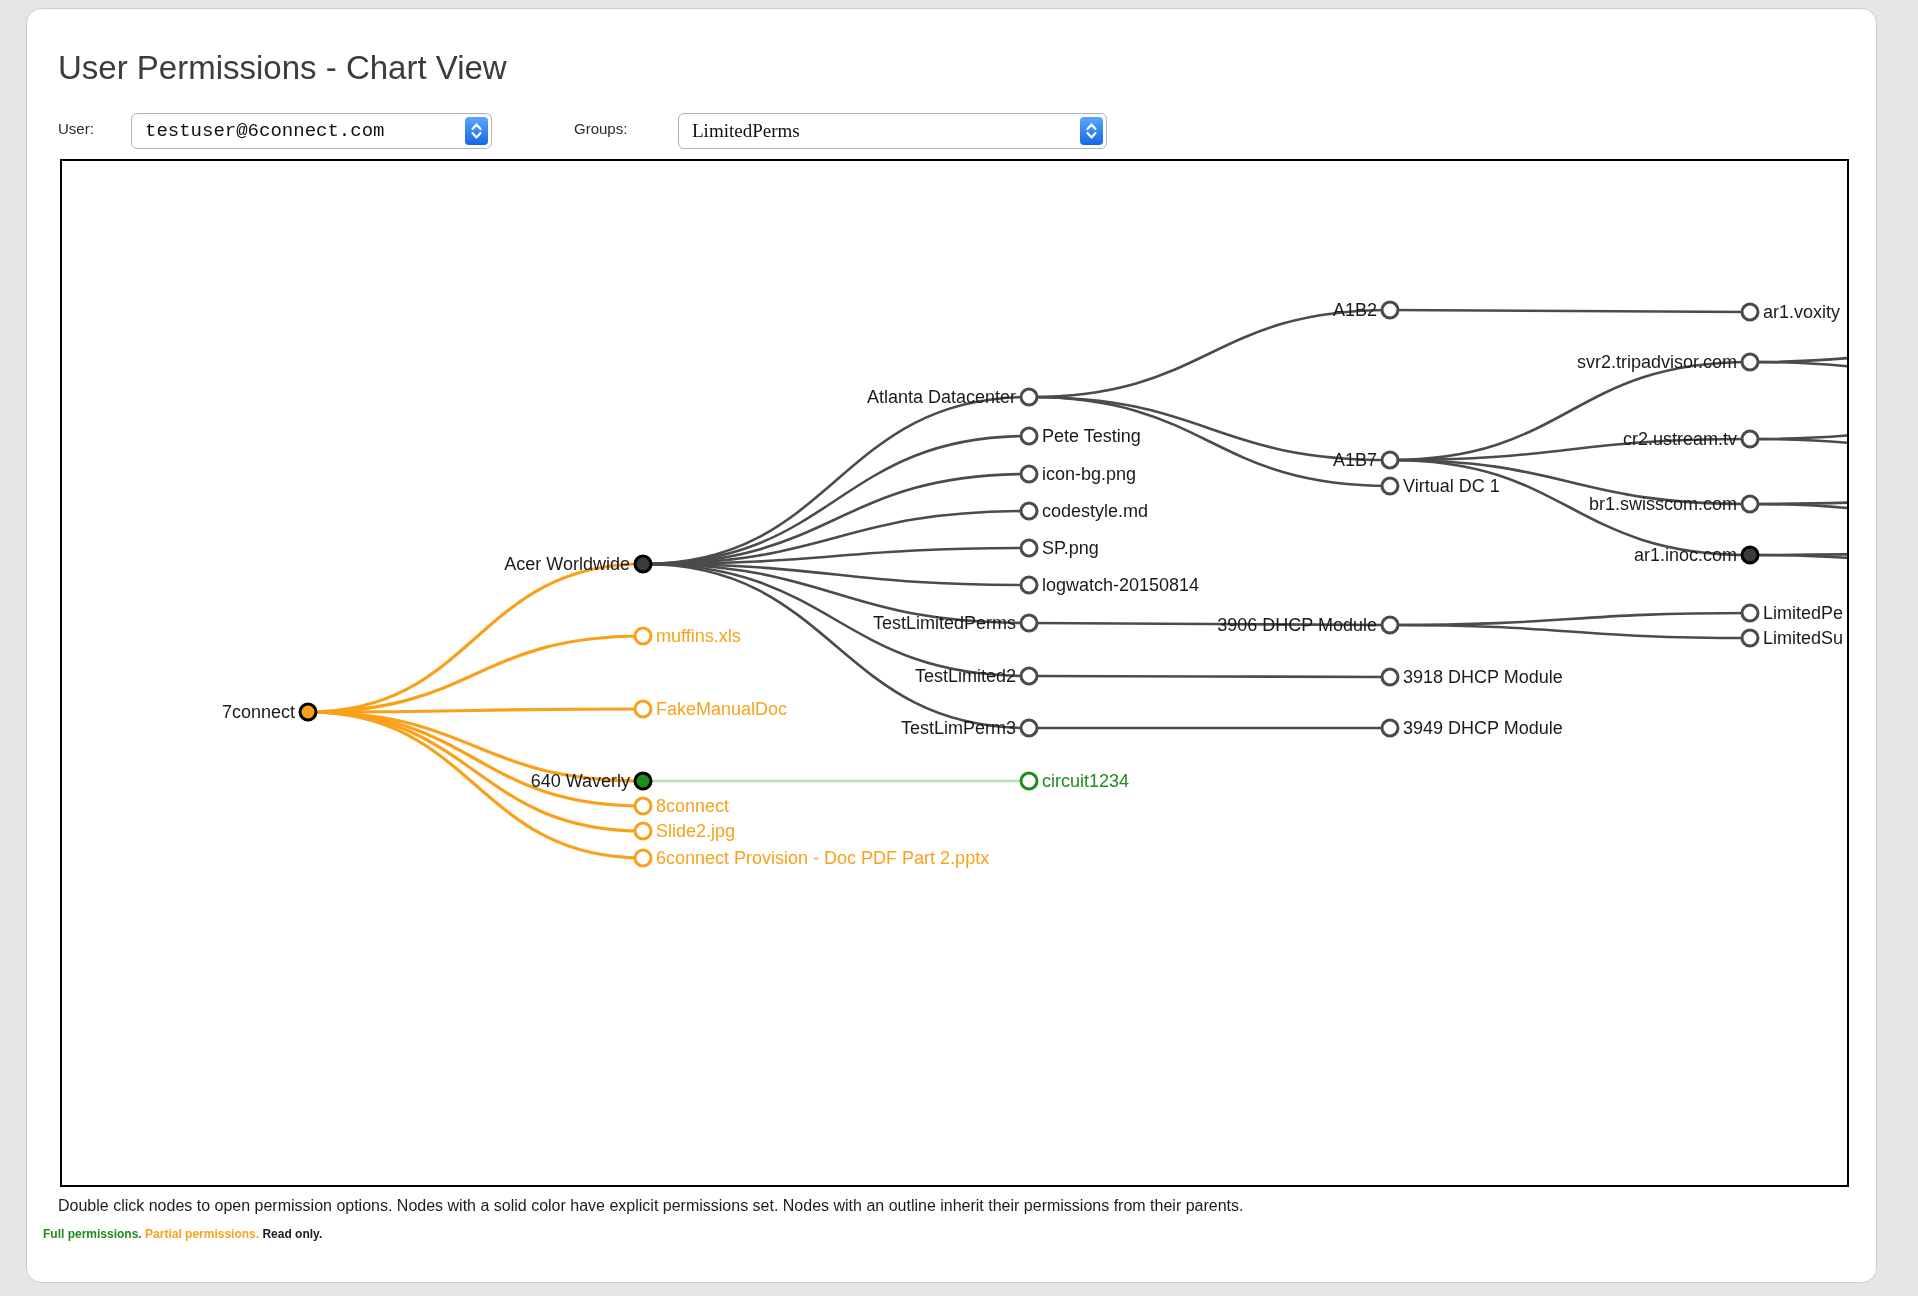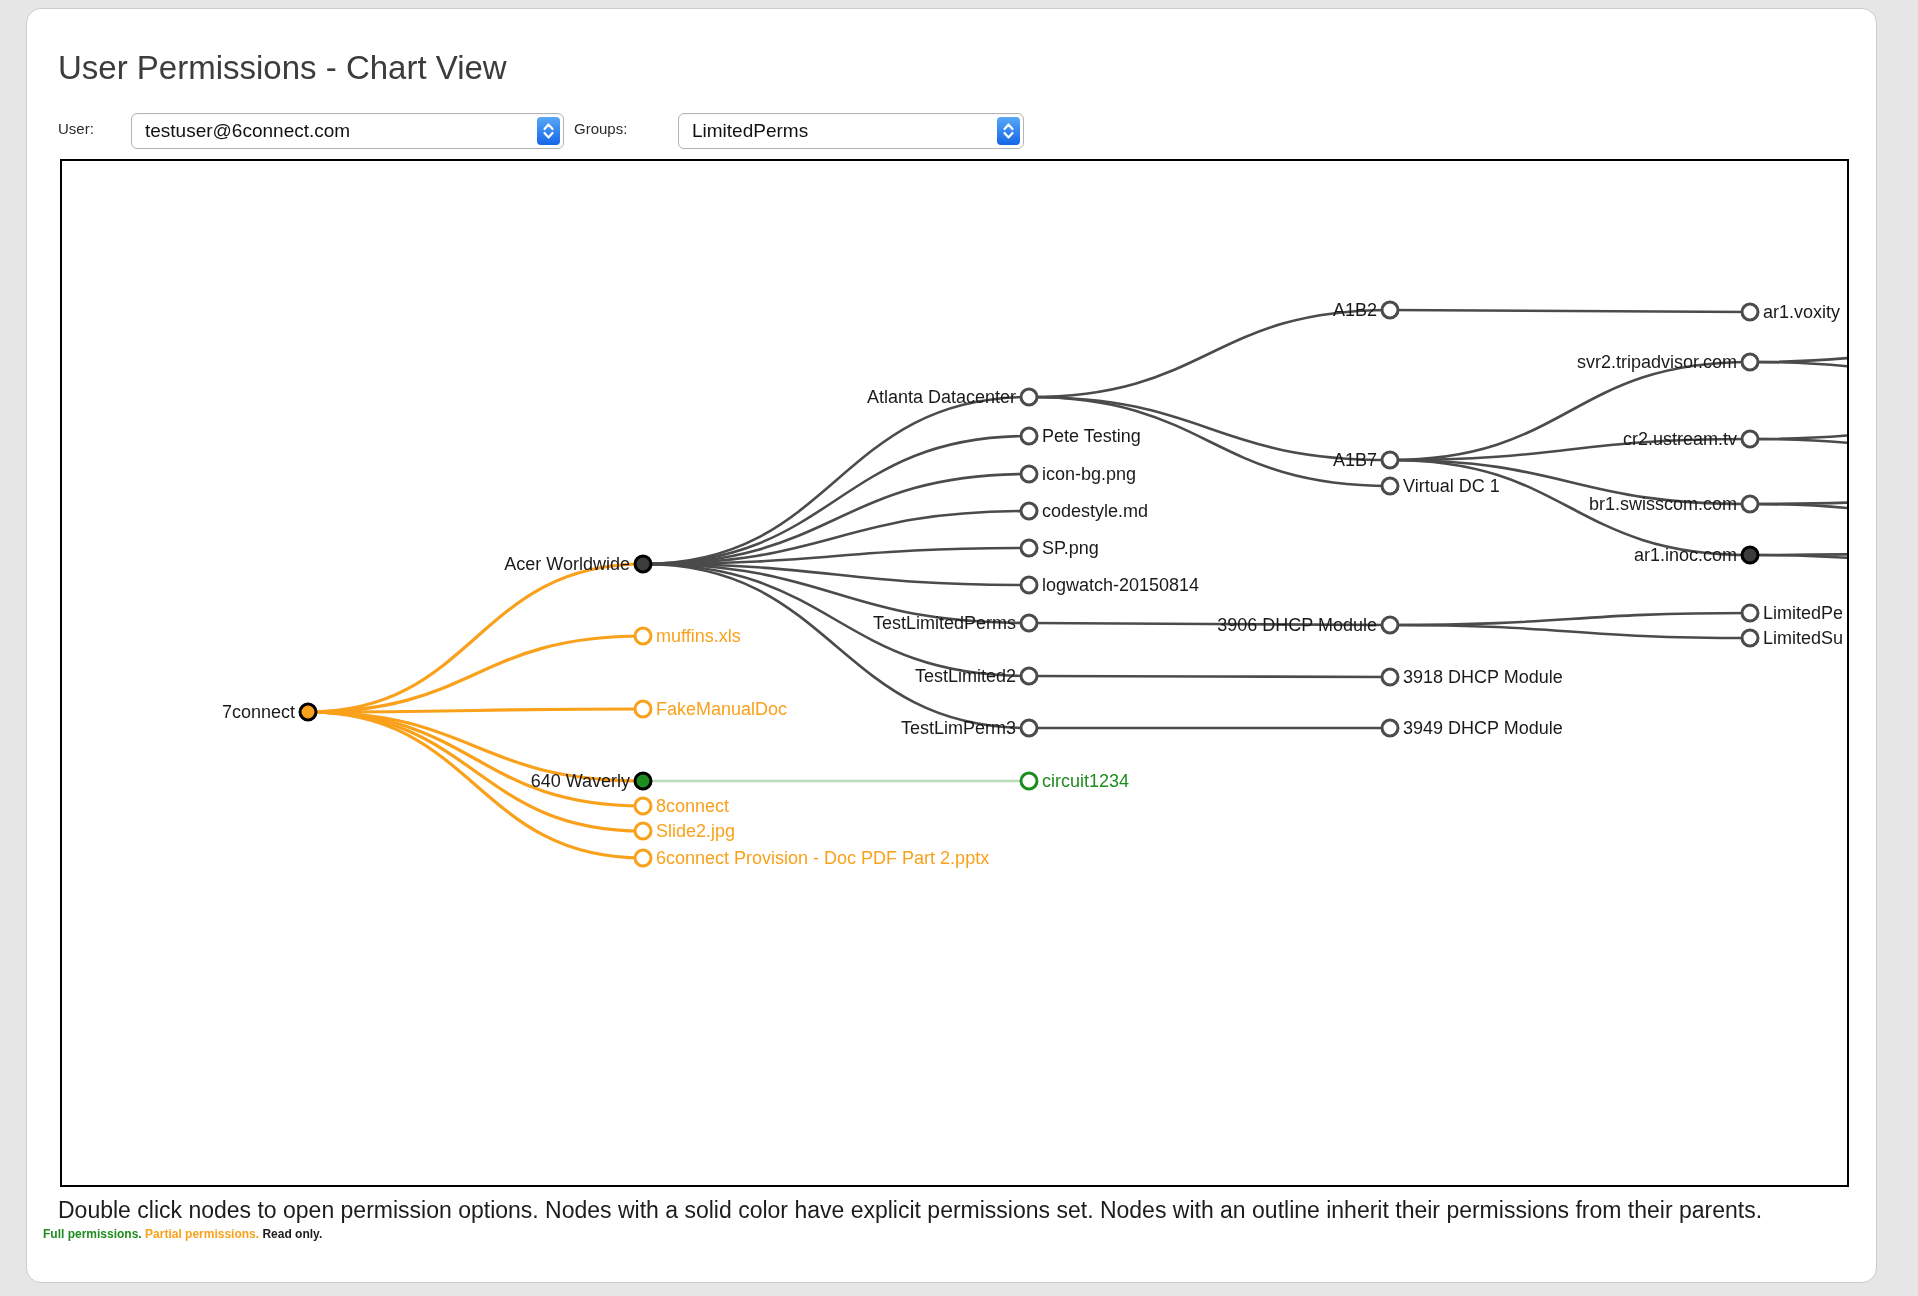--- a/index.html
+++ b/index.html
@@ -22,38 +22,38 @@
   .ctl-label{
     position:absolute;top:111px;font-size:15px;color:#2b2b2b;
   }
   .ctl-label.user{left:31px;}
   .ctl-label.groups{left:547px;}
   .select{
     position:absolute;top:104px;height:36px;box-sizing:border-box;
     background:#ffffff;border:1px solid #b4b4b4;border-radius:6px;
     box-shadow:inset 0 1px 1px rgba(0,0,0,0.04);
   }
-  .select.user-select{left:104px;width:433px;}
-  .select.groups-select{left:651px;width:346px;}
+  .select.user-select{left:104px;width:361px;font-family:Liberation Mono, monospace;}
+  .select.groups-select{left:651px;width:429px;font-family:Liberation Serif, serif;}
   .select-value{
     position:absolute;left:13px;top:0;line-height:34px;font-size:19px;color:#111111;
     white-space:nowrap;
   }
   .stepper{
     position:absolute;right:3px;top:3px;width:23px;height:28px;border-radius:4px;
     background:linear-gradient(#58a8f8,#1566e7);
   }
   .stepper svg{position:absolute;left:4px;top:4px;}
   .chart-panel{
     position:absolute;left:33px;top:150px;width:1789px;height:1028px;
     box-sizing:border-box;border:2px solid #000000;background:#ffffff;overflow:hidden;
   }
   .chart-panel svg{display:block;}
   .footer-line1{
-    position:absolute;left:31px;top:1188px;font-size:23px;color:#1c1c1c;
+    position:absolute;left:31px;top:1188px;font-size:16px;color:#1c1c1c;
   }
   .footer-line2{
     position:absolute;left:16px;top:1218px;font-size:12px;font-weight:bold;color:#1c1c1c;
   }
   .lg-full{color:#1e8c1e;}
   .lg-partial{color:#f9a11b;}
   .lg-read{color:#1c1c1c;}
   .tree-label{font-family:"Liberation Sans", sans-serif;font-size:18px;}
 </style>
 </head>

